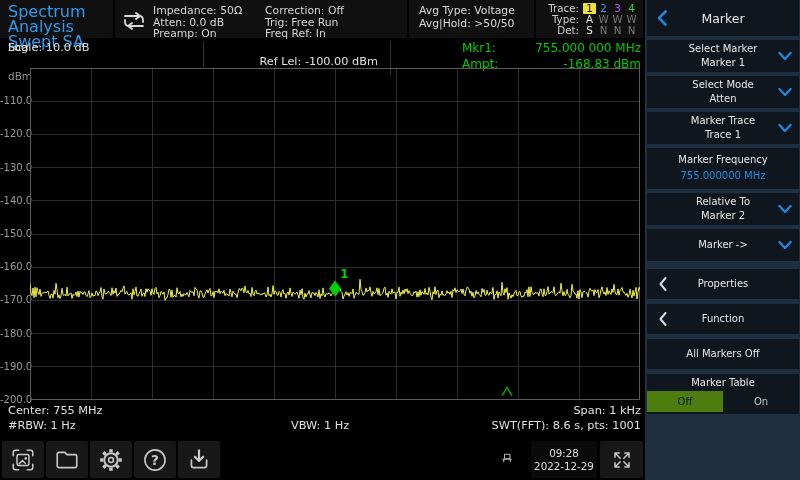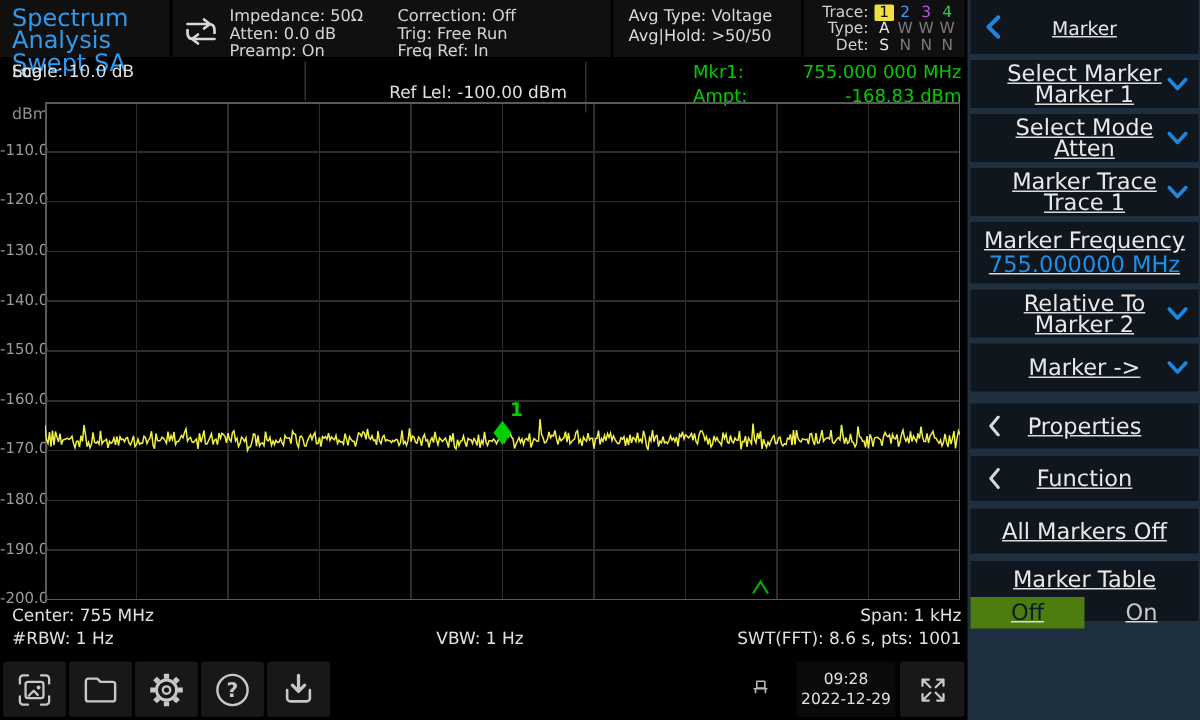--- a/index.html
+++ b/index.html
@@ -39,23 +39,23 @@
   .plot { position:absolute; left:30px; top:68px; width:610px; height:332px; }
   .ytick { position:absolute; left:0; width:27px; text-align:right; font-size:10px; color:#9a9a9a; line-height:12px; }
   
   .icon-tile { position:absolute; top:441px; width:42px; height:37px; background:#181818; border-radius:2px;
                display:flex; align-items:center; justify-content:center; }
   .clock-tile { position:absolute; top:441px; left:531px; width:66px; height:37px; background:#0a0a0a;
                 display:flex; flex-direction:column; align-items:center; justify-content:center;
                 font-size:10.3px; line-height:13px; color:#e0e0e0; }
   .plain-tile { position:absolute; top:441px; display:flex; align-items:center; justify-content:center; }
   
-  .sidebar { position:absolute; left:645px; top:0; width:155px; height:480px; background:#1e2f40;text-decoration:underline; }
+  .sidebar { position:absolute; left:645px; top:0; width:155px; height:480px; background:#1e2f40; }
   .sb-item { margin:0 1px 4px 2px; background:#10161e; position:relative; color:#e8e8e8;
-             font-size:15px; text-align:center; }
+             font-size:10px; text-align:center; }
   .sb-header { height:36px; margin-bottom:4px; display:flex; align-items:center; justify-content:center; font-size:12.5px; }
   .sb-dd { height:32px; padding-top:2px; line-height:14px; }
   .sb-freq { height:41px; padding-top:4px; line-height:16px; }
   .sb-freq .val { color:#1e90e8; }
   .sb-single { height:32px; line-height:32px; margin-bottom:8px; }
   .sb-sub { height:30px; line-height:30px; margin-bottom:5px; }
   .sb-btn { height:30px; line-height:30px; margin-bottom:5px; }
   .sb-toggle { height:40px; padding-top:3px; }
   .tg-row { display:flex; margin-top:3px; height:21px; }
   .tg-half { width:50%; text-align:center; line-height:21px; }

